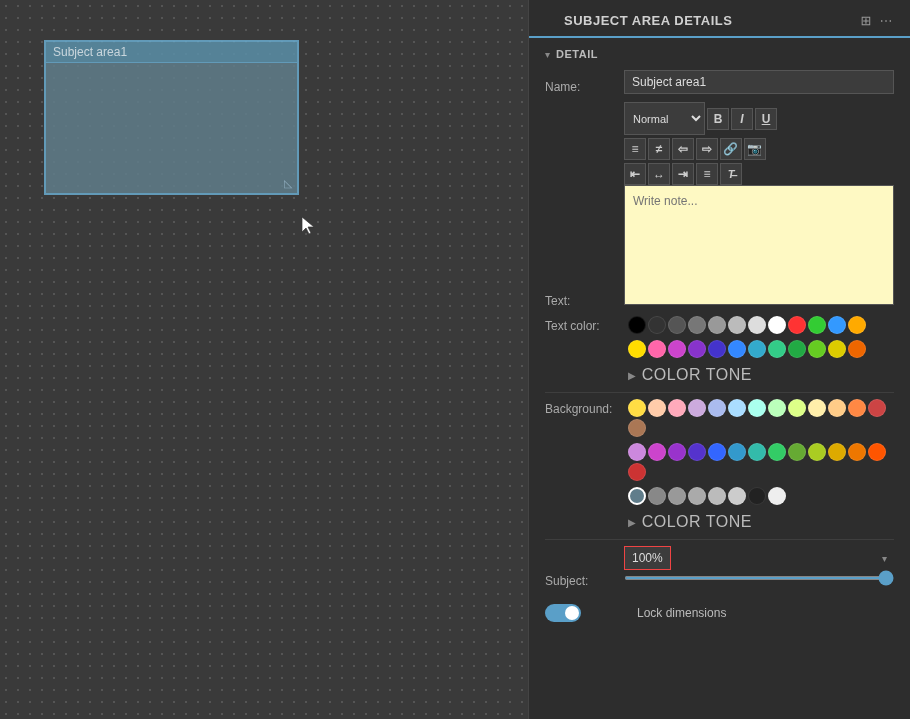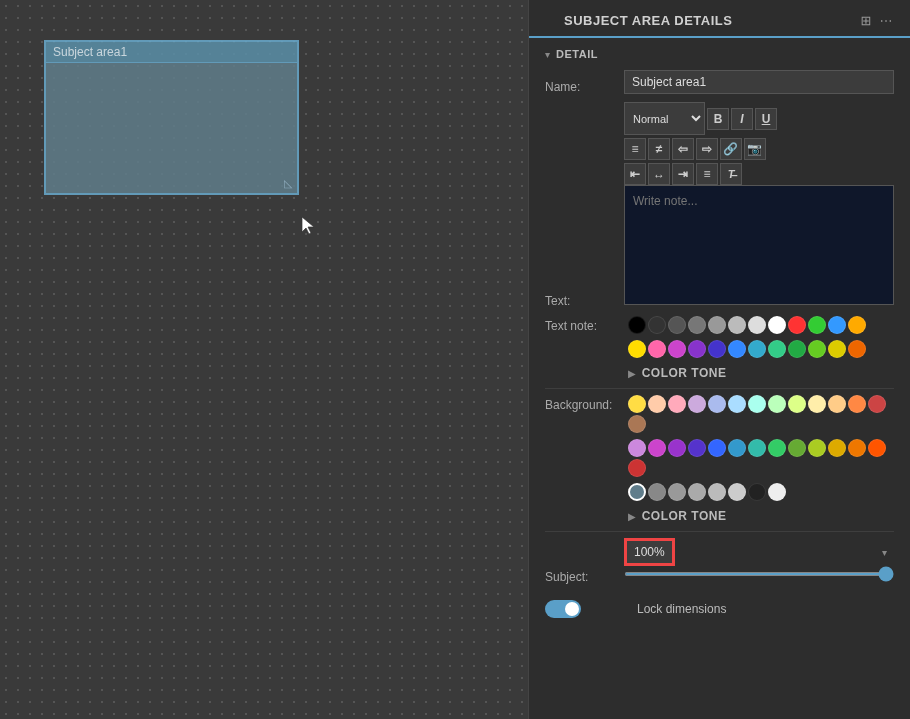--- a/index.html
+++ b/index.html
@@ -206,21 +206,21 @@
     }
 
     .format-btn.bold { font-weight: 900; }
     .format-btn.italic { font-style: italic; }
     .format-btn.underline { text-decoration: underline; }
 
     
     .note-textarea {
       width: 100%;
       height: 120px;
-      background: #0f172a;
+      background: #fef9c3;
       border: 1px solid #555;
       color: #888;
       padding: 8px;
       font-size: 12px;
       resize: none;
       outline: none;
       font-family: Arial, sans-serif;
     }
 
     .color-grid {
@@ -267,37 +267,37 @@
       cursor: pointer;
       padding: 2px 0;
     }
 
     .color-tone-chevron {
       color: #888;
       font-size: 10px;
     }
 
     .color-tone-label {
-      font-size: 12px;
-      font-weight: bold;
+      font-size: 16px;
+      font-weight: normal;
       color: #bbb;
       text-transform: uppercase;
       letter-spacing: 0.5px;
     }
 
     .divider {
       height: 1px;
       background: #3e3e3e;
       margin: 6px 0;
     }
 
     .opacity-select {
       flex: 1;
       background: #3c3c3c;
-      border: 3px solid #ef4444;
+      border: 1px solid #ef4444;
       color: #ddd;
       padding: 4px 7px;
       font-size: 12px;
       outline: none;
       cursor: pointer;
       appearance: none;
       -webkit-appearance: none;
     }
 
     .opacity-select-wrapper {
@@ -458,21 +458,21 @@
               <button class="format-btn">⇥</button>
               <button class="format-btn">≡</button>
               <button class="format-btn" style="font-style:italic;font-size:11px;">T̶</button>
             </div>
           </div>
           <textarea class="note-textarea" placeholder="Write note..." style=""></textarea>
         </div>
       </div>
 
       <div class="color-field-row">
-        <span class="color-field-label">Text note:</span>
+        <span class="color-field-label">Text color:</span>
         <div class="color-field-content">
 
           <div class="color-grid">
             <div class="color-swatch" style="background:#000000;"></div>
             <div class="color-swatch" style="background:#333333;"></div>
             <div class="color-swatch" style="background:#555555;"></div>
             <div class="color-swatch" style="background:#777777;"></div>
             <div class="color-swatch" style="background:#999999;"></div>
             <div class="color-swatch" style="background:#bbbbbb;"></div>
             <div class="color-swatch" style="background:#dddddd;"></div>

